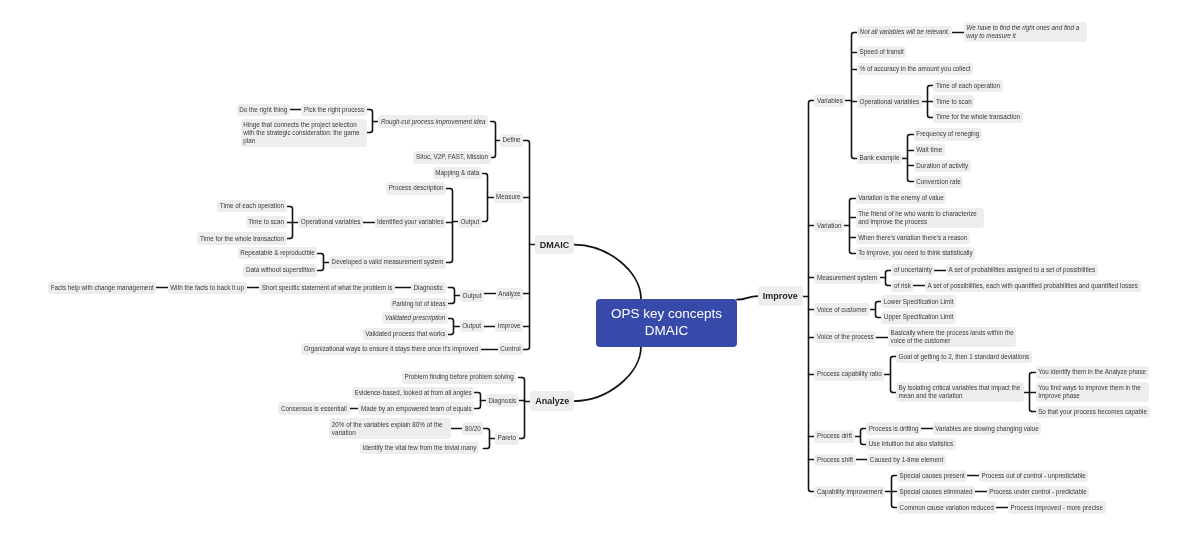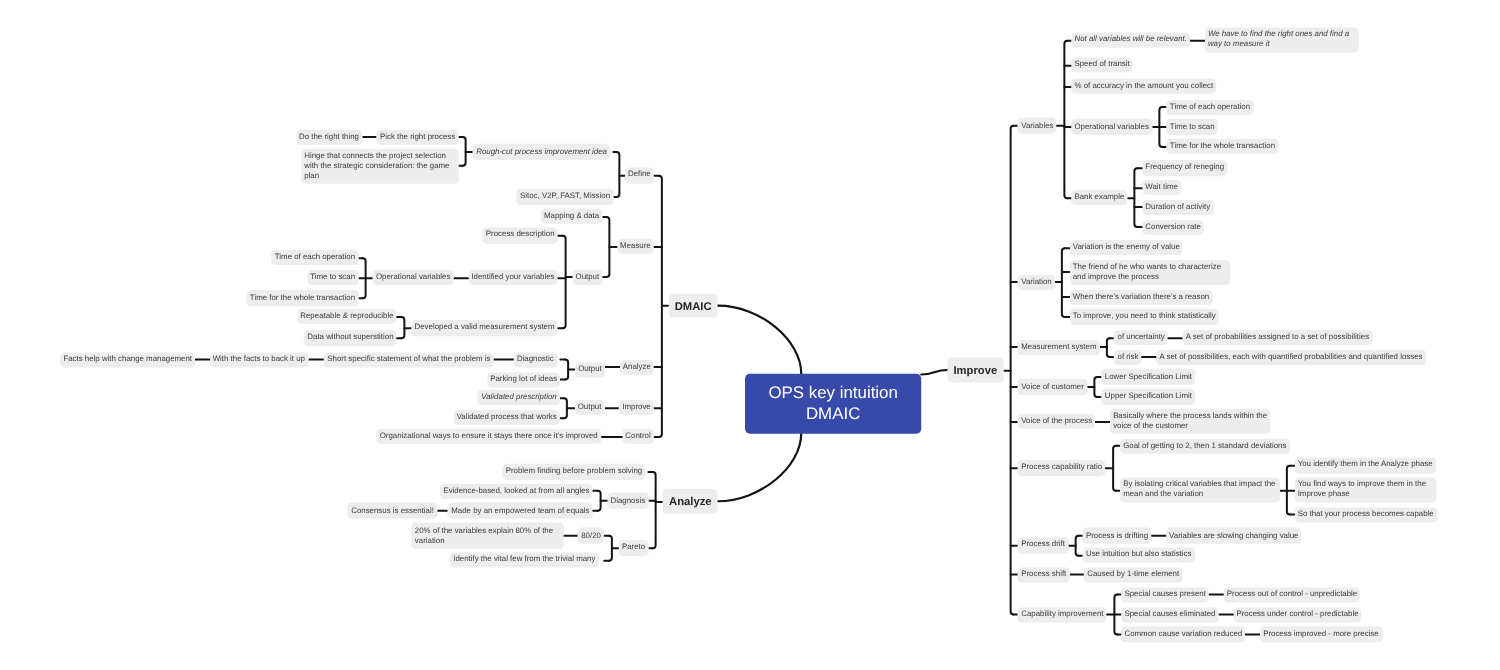--- a/index.html
+++ b/index.html
@@ -153,21 +153,21 @@
       <path d="M893.9 475.5 L897 475.5" fill="none" stroke="#141414" stroke-width="1.6" stroke-linecap="round"></path>
       <path d="M891.5 491.5 L897 491.5" fill="none" stroke="#141414" stroke-width="1.6" stroke-linecap="round"></path>
       <path d="M893.9 507.5 L897 507.5" fill="none" stroke="#141414" stroke-width="1.6" stroke-linecap="round"></path>
       <path d="M967.3 475.5 L978.9 475.5" fill="none" stroke="#141414" stroke-width="1.6" stroke-linecap="round"></path>
       <path d="M975 491.5 L986.6 491.5" fill="none" stroke="#141414" stroke-width="1.6" stroke-linecap="round"></path>
       <path d="M996.34 507.5 L1007.94 507.5" fill="none" stroke="#141414" stroke-width="1.6" stroke-linecap="round"></path>
       <path d="M574.3 244.5 C607.65 244.5 641 271.75 641 299" fill="none" stroke="#141414" stroke-width="1.75" stroke-linecap="round"></path>
       <path d="M574.3 401 C607.65 401 641 373.8 641 346.6" fill="none" stroke="#141414" stroke-width="1.75" stroke-linecap="round"></path>
       <path d="M737 299.6 C747.4 299.6 747.4 296 757.8 296" fill="none" stroke="#141414" stroke-width="1.75" stroke-linecap="round"></path>
     </svg>
-<div class="node rootnode" style="left: 596px; top: 299px; width: 141px; height: 47.6px;">OPS key intuition
+<div class="node rootnode" style="left: 596px; top: 299px; width: 141px; height: 47.6px;">OPS key concepts
 DMAIC</div>
     <div class="node branch" style="white-space: pre; left: 534.8px; top: 234.91px;">DMAIC</div>
     <div class="node " style="white-space: pre; left: 499.81px; top: 134.29px;">Define</div>
     <div class="node italic" style="white-space: pre; left: 378.37px; top: 115.32px;">Rough-cut process improvement idea</div>
     <div class="node " style="white-space: pre; left: 301.37px; top: 103.58px;">Pick the right process</div>
     <div class="node " style="white-space: pre; left: 236.62px; top: 103.58px;">Do the right thing</div>
     <div class="node " style="width: 126px; left: 240.77px; top: 118.76px;">Hinge that connects the project selection with the strategic consideration: the game plan</div>
     <div class="node " style="white-space: pre; left: 413.44px; top: 151.25px;">Sitoc, V2P, FAST, Mission</div>
     <div class="node " style="white-space: pre; left: 493.51px; top: 190.88px;">Measure</div>
     <div class="node " style="white-space: pre; left: 432.62px; top: 166.94px;">Mapping &amp; data</div>

